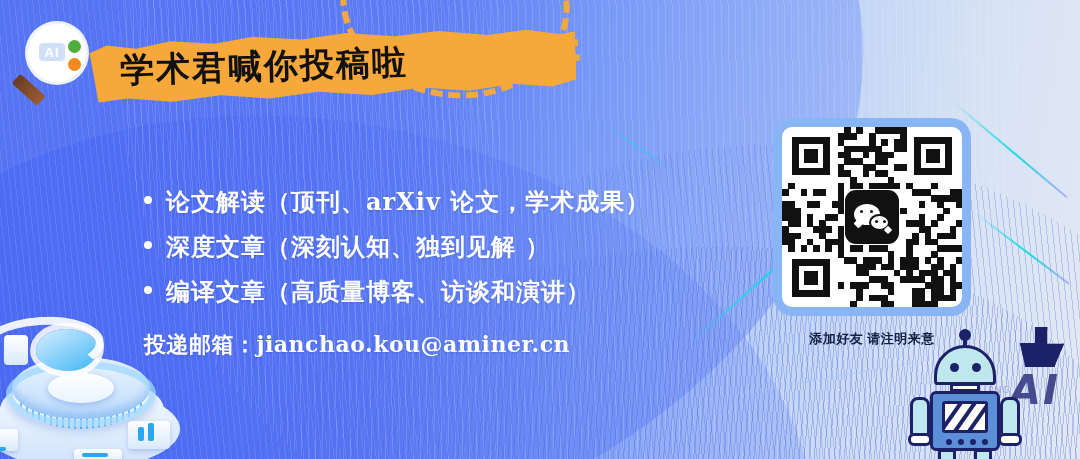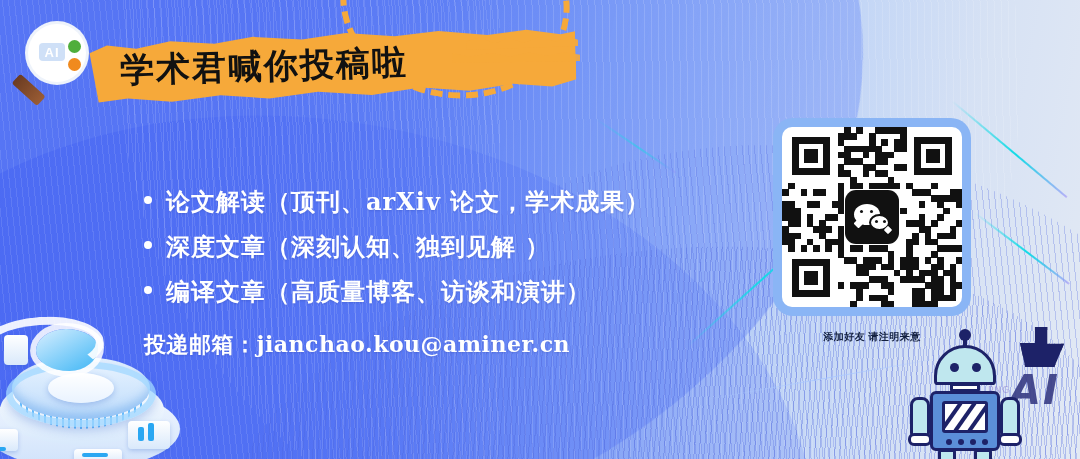--- a/index.html
+++ b/index.html
@@ -267,23 +267,23 @@
   .wc-b2 { width: 21px; height: 17px; left: 24px; top: 24px; border: 2px solid #111111; }
   .wc-eye { position: absolute; width: 3px; height: 3px; border-radius: 50%; background: #111; }
   .wc-tail1 { position:absolute; width:7px; height:7px; background:#fff; left:10px; top:30px; transform:rotate(45deg); border-radius:1px;}
   .wc-tail2 { position:absolute; width:6px; height:6px; background:#fff; left:40px; top:37px; transform:rotate(45deg); border-radius:1px;}
 
   #qr-caption {
     position: absolute;
     left: 773px; top: 330px;
     width: 198px;
     text-align: center;
-    font-family: Liberation Serif, serif;
+    font-family: Liberation Sans, sans-serif;
     font-weight: 700;
-    font-size: 10px;
+    font-size: 13px;
     color: #132040;
     letter-spacing: .5px;
   }
 
   
   #dais { position: absolute; left: -22px; bottom: -18px; width: 210px; height: 160px; }
   .dais-layer { position: absolute; border-radius: 50%; }
   .dl1 { left: 6px;  top: 72px; width: 196px; height: 80px;
          background: linear-gradient(180deg,#f2f7ff,#cfe2fb); }
   .dl2 { left: 22px; top: 58px; width: 164px; height: 70px;

